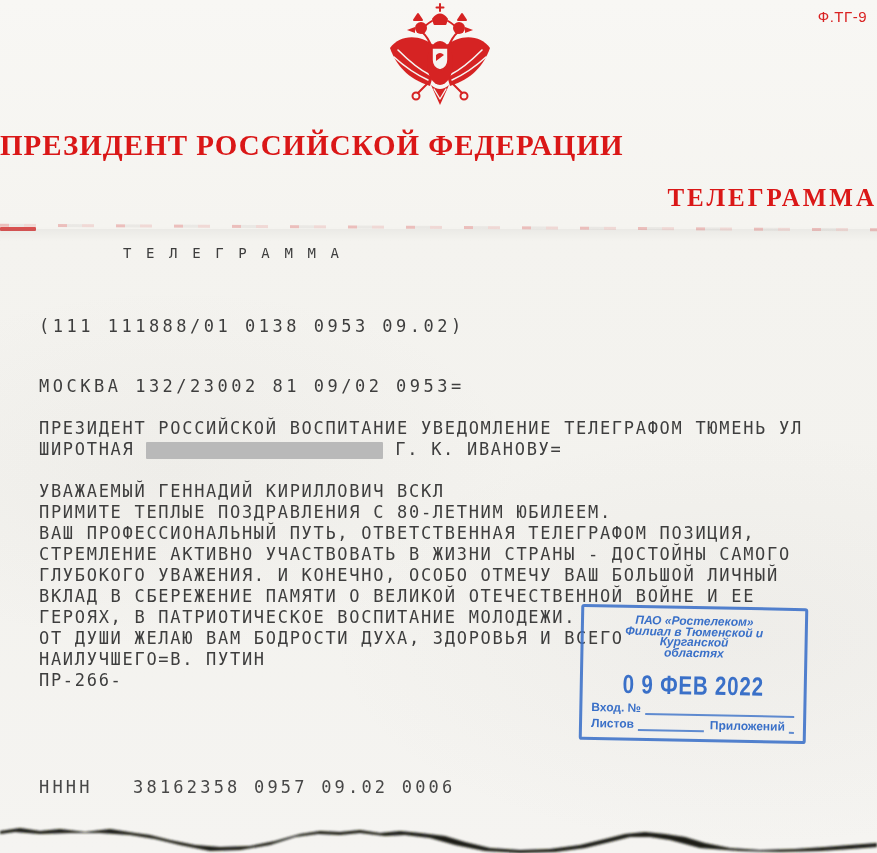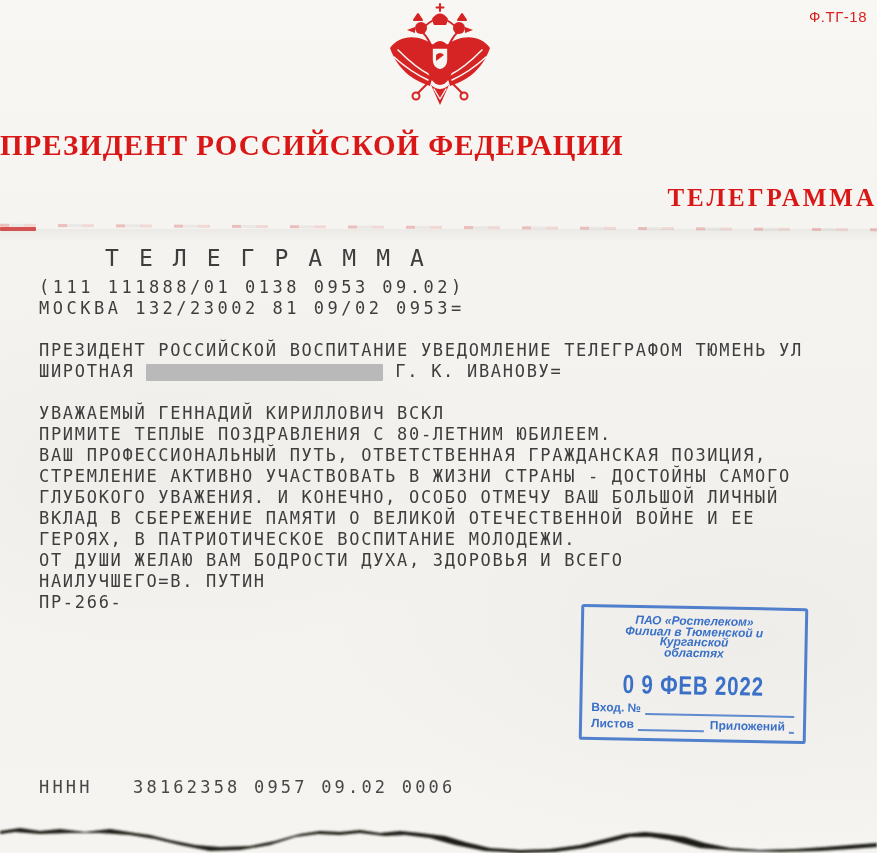--- a/index.html
+++ b/index.html
@@ -25,25 +25,25 @@
     font-weight:bold;font-size:25px;letter-spacing:3px;}
   .seam{position:absolute;left:0;top:226px;width:100%;height:3px;
     transform:rotate(.3deg);
     background:repeating-linear-gradient(90deg,
       rgba(211,53,53,.28) 0 9px, rgba(90,80,80,.07) 9px 24px,
       rgba(211,53,53,.14) 24px 36px, rgba(0,0,0,0) 36px 58px);}
   .seam-mark{position:absolute;left:0;top:227px;width:36px;height:4px;
     background:#d23434;opacity:.85;border-radius:1px;}
   .seam-shadow{position:absolute;left:0;top:229px;width:100%;height:12px;
     background:linear-gradient(180deg,rgba(110,110,110,.07),rgba(0,0,0,0));}
-  .tg-heading{position:absolute;left:105px;top:245px;color:#3e3e3e;
-    font-size:23px;letter-spacing:3.1px;white-space:pre;}
+  .tg-heading{position:absolute;left:123px;top:245px;color:#3e3e3e;
+    font-size:14px;letter-spacing:3.1px;white-space:pre;}
   .tg-body{position:absolute;left:39px;top:277px;color:#3e3e3e;font-size:17px;}
   .line{height:21px;line-height:21px;white-space:pre;letter-spacing:1.7px;}
-  .line.wide{letter-spacing:3.5px;}
+  .line.wide{letter-spacing:3.5px;margin-top:39px;}
   .gap{height:21px;}
   .redaction{display:inline-block;width:237px;height:17px;background:#b9b9b9;
     vertical-align:text-bottom;border-radius:1px;}
   .footer-line{position:absolute;left:39px;top:777px;color:#474747;
     font-size:17px;letter-spacing:3.2px;white-space:pre;text-align:right;}
   .stamp{position:absolute;left:580px;top:606px;width:227px;height:136px;
     border:3px solid rgba(58,112,200,.88);border-radius:3px;
     transform:rotate(1.1deg);color:#3a70c8;box-sizing:border-box;
     display:flex;flex-direction:column;padding:7px 9px 8px 9px;
     font-family:"Liberation Sans",sans-serif;}
@@ -57,21 +57,21 @@
   .fill-line{flex:1;border-bottom:2px solid rgba(58,112,200,.8);height:11px;margin-left:4px;}
   .fill-line.fixed{flex:none;width:66px;margin-right:6px;}
   .torn{position:absolute;left:0;bottom:0;width:877px;height:46px;}
 </style>
 </head>
 <body>
 
 <div class="page">
   <div class="letterhead-bg"></div>
 
-  <div class="form-code">Ф.ТГ-18</div>
+  <div class="form-code">Ф.ТГ-9</div>
 
   <div class="emblem">
     <svg width="110" height="106" viewBox="0 0 110 106" xmlns="http://www.w3.org/2000/svg">
       <g stroke="#d62323" fill="none" stroke-width="2" stroke-linecap="round" stroke-linejoin="round">
         <path d="M55 1 v7 M51.5 4.5 h7"></path>
         <path d="M48 16 q7 -9 14 0 l-1.5 5 h-11 z" fill="#d62323"></path>
         <path d="M47 18 q-7 4 -10 9 M63 18 q7 4 10 9"></path>
         <path d="M29 17 l4 -6 l4 6 z" fill="#d62323"></path>
         <path d="M73 17 l4 -6 l4 6 z" fill="#d62323"></path>
         <circle cx="36" cy="25" r="6" fill="#d62323" stroke="none"></circle>
@@ -106,21 +106,21 @@
 
   <div class="tg-body">
     <div class="line wide">(111 111888/01 0138 0953 09.02)</div>
     <div class="line wide">МОСКВА 132/23002 81 09/02 0953=</div>
     <div class="gap"></div>
     <div class="line">ПРЕЗИДЕНТ РОССИЙСКОЙ ВОСПИТАНИЕ УВЕДОМЛЕНИЕ ТЕЛЕГРАФОМ ТЮМЕНЬ УЛ</div>
     <div class="line"><span>ШИРОТНАЯ </span><span class="redaction"></span><span> Г. К. ИВАНОВУ=</span></div>
     <div class="gap"></div>
     <div class="line">УВАЖАЕМЫЙ ГЕННАДИЙ КИРИЛЛОВИЧ ВСКЛ</div>
     <div class="line">ПРИМИТЕ ТЕПЛЫЕ ПОЗДРАВЛЕНИЯ С 80-ЛЕТНИМ ЮБИЛЕЕМ.</div>
-    <div class="line">ВАШ ПРОФЕССИОНАЛЬНЫЙ ПУТЬ, ОТВЕТСТВЕННАЯ ГРАЖДАНСКАЯ ПОЗИЦИЯ,</div>
+    <div class="line">ВАШ ПРОФЕССИОНАЛЬНЫЙ ПУТЬ, ОТВЕТСТВЕННАЯ ТЕЛЕГРАФОМ ПОЗИЦИЯ,</div>
     <div class="line">СТРЕМЛЕНИЕ АКТИВНО УЧАСТВОВАТЬ В ЖИЗНИ СТРАНЫ - ДОСТОЙНЫ САМОГО</div>
     <div class="line">ГЛУБОКОГО УВАЖЕНИЯ. И КОНЕЧНО, ОСОБО ОТМЕЧУ ВАШ БОЛЬШОЙ ЛИЧНЫЙ</div>
     <div class="line">ВКЛАД В СБЕРЕЖЕНИЕ ПАМЯТИ О ВЕЛИКОЙ ОТЕЧЕСТВЕННОЙ ВОЙНЕ И ЕЕ</div>
     <div class="line">ГЕРОЯХ, В ПАТРИОТИЧЕСКОЕ ВОСПИТАНИЕ МОЛОДЕЖИ.</div>
     <div class="line">ОТ ДУШИ ЖЕЛАЮ ВАМ БОДРОСТИ ДУХА, ЗДОРОВЬЯ И ВСЕГО</div>
     <div class="line">НАИЛУЧШЕГО=В. ПУТИН</div>
     <div class="line">ПР-266-</div>
   </div>
 
   <div class="stamp">

